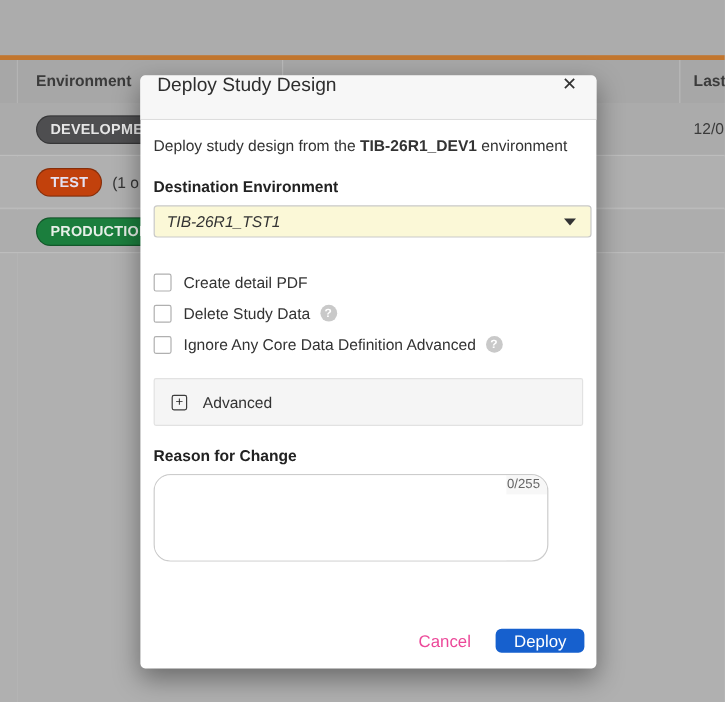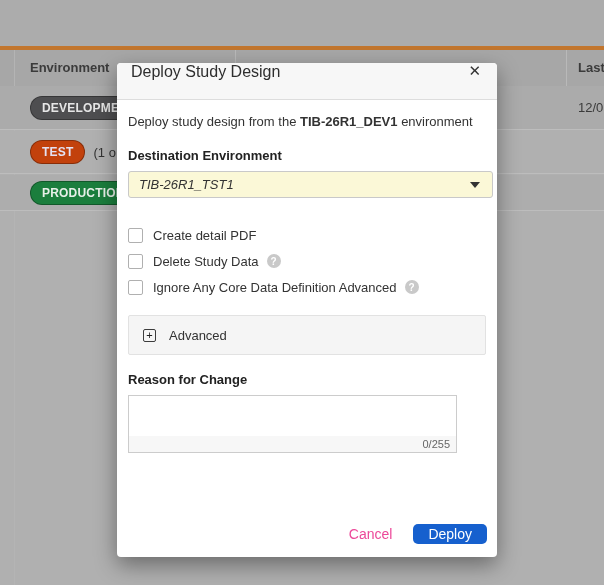--- a/index.html
+++ b/index.html
@@ -54,22 +54,22 @@
   .help { width:14px; height:14px; border-radius:50%; background:#c9c9c9; color:#fff; font-size:10px;
           font-weight:700; display:inline-flex; align-items:center; justify-content:center;
           margin-left:8px; cursor:pointer; }
   .advanced { margin-top:16px; height:40px; background:#f5f5f5; border:1px solid #e2e2e2; border-radius:2px;
               display:flex; align-items:center; padding:0 14px; cursor:pointer; }
   .plus-box { width:13px; height:13px; border:1px solid #3c3c3c; border-radius:2px; display:flex;
               align-items:center; justify-content:center; font-size:11px; line-height:1; color:#222;
               margin-right:13px; }
   .advanced-label { font-size:13px; color:#333; }
   .reason-label { margin-top:17px; font-size:13px; font-weight:700; color:#222; }
-  .ta-wrap { margin-top:8px; width:329px; height:58px; border:1px solid #ccc; border-radius:0;
-             background:#fff; display:flex; flex-direction:column; overflow:hidden; }
+  .ta-wrap { margin-top:8px; width:329px; height:73px; border:1px solid #ccc; border-radius:14px;
+             background:#fff; display:flex; overflow:hidden; }
   .ta { flex:1; border:none; outline:none; resize:none; font-family:"Liberation Sans", sans-serif;
         font-size:13px; color:#333; padding:5px 8px; }
   .ta-counter { height:16px; flex:0 0 16px; background:#f7f7f7; display:flex; align-items:center;
                 justify-content:flex-end; padding-right:6px; font-size:11px; color:#666; }
   .modal-footer { flex:0 0 38px; display:flex; align-items:center; justify-content:flex-end;
                   padding:0 10px 9px 0; }
   .cancel-link { font-size:14px; color:#ec4899; cursor:pointer; margin-right:21px; }
   .deploy-btn { height:20px; background:#1660ce; color:#fff; border:none; border-radius:5px;
                 font-family:"Liberation Sans", sans-serif; font-size:14px; padding:0 15px; cursor:pointer; }
 </style>

